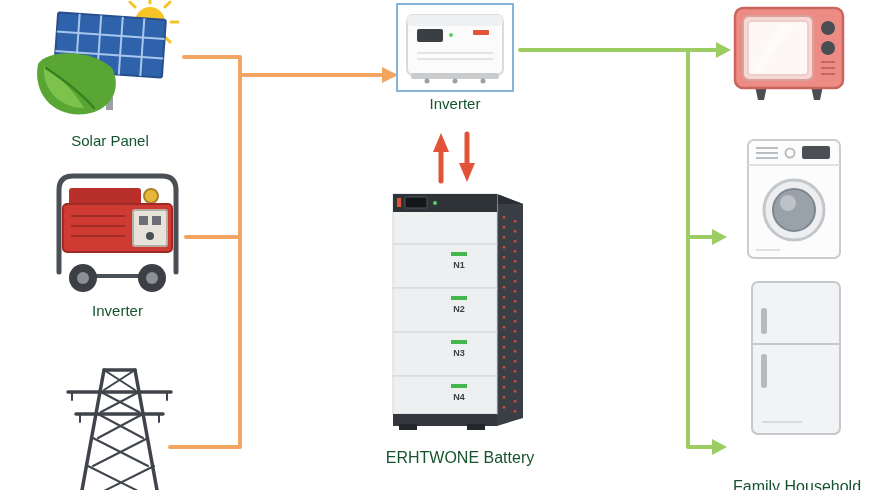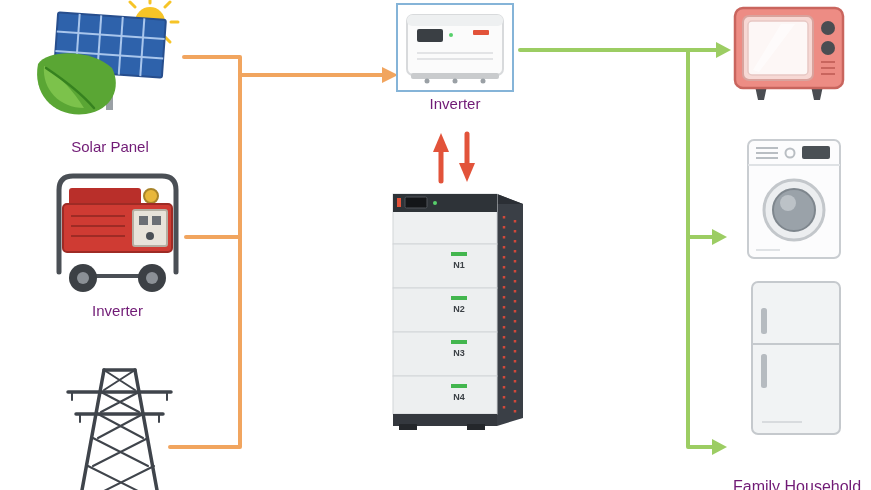--- a/index.html
+++ b/index.html
@@ -3,32 +3,32 @@
 <meta charset="utf-8">
 <style>
   html,body{margin:0;padding:0;background:#fff;}
   .canvas{
     position:relative;width:871px;height:490px;overflow:hidden;background:#ffffff;
     font-family:"Liberation Sans",sans-serif;
   }
   .icon-box{position:absolute;text-align:right;}
   .icon-box svg{display:block;width:100%;height:100%;}
   .label{
-    position:absolute;text-align:center;font-size:15px;color:#701a75;
+    position:absolute;text-align:center;font-size:15px;color:#14532d;
     font-family:"Liberation Sans",sans-serif;line-height:1.2;
   }
   .connector-layer{position:absolute;left:0;top:0;width:871px;height:490px;pointer-events:none;}
   .inverter-frame{
     position:absolute;left:396px;top:3px;width:118px;height:89px;
     border:2px solid #85b4d8;background:#ffffff;box-sizing:border-box;
     display:flex;align-items:center;justify-content:center;
   }
   
   .solar-pos{left:30px;top:0;width:160px;height:122px;}
-  .solar-label-pos{left:30px;top:138px;width:160px;}
+  .solar-label-pos{left:30px;top:132px;width:160px;}
   .generator-pos{left:45px;top:160px;width:145px;height:140px;}
   .generator-label-pos{left:45px;top:302px;width:145px;}
   .tower-pos{left:62px;top:366px;width:115px;height:135px;}
   .inverter-label-pos{left:396px;top:95px;width:118px;}
   .battery-pos{left:385px;top:186px;width:150px;height:245px;}
   .battery-label-pos{left:355px;top:448px;width:210px;font-size:16px;}
   .tv-pos{left:733px;top:6px;width:112px;height:96px;}
   .washer-pos{left:746px;top:138px;width:96px;height:124px;}
   .fridge-pos{left:750px;top:280px;width:92px;height:156px;}
   .household-label-pos{left:722px;top:477px;width:150px;font-size:16px;}
@@ -199,20 +199,21 @@
 
       <rect x="8" y="190" width="104" height="38" fill="#edeff0" stroke="#d2d5d8"></rect>
       <rect x="66" y="198" width="16" height="4" fill="#43b64e"></rect>
       <text x="74" y="214" text-anchor="middle" font-size="9" font-weight="bold" fill="#3c4146" font-family="Liberation Sans, sans-serif">N4</text>
 
       <polygon points="8,228 112,228 112,240 8,240" fill="#34383e"></polygon>
       <rect x="14" y="238" width="18" height="6" fill="#24272b"></rect>
       <rect x="82" y="238" width="18" height="6" fill="#24272b"></rect>
     </svg>
   </div>
+  <div class="label battery-label-pos">ERHTWONE Battery</div>
 
   <div class="icon-box tv-pos">
     <svg viewBox="0 0 112 96">
       <polygon points="22,80 34,80 31,94 25,94" fill="#4a4d52"></polygon>
       <polygon points="78,80 90,80 87,94 81,94" fill="#4a4d52"></polygon>
       <rect x="2" y="2" width="108" height="80" rx="8" fill="#ed8c84" stroke="#c9655e" stroke-width="2.5"></rect>
       <rect x="10" y="10" width="70" height="64" rx="6" fill="#f7d8d4" stroke="#d9a39d" stroke-width="2"></rect>
       <rect x="15" y="15" width="60" height="54" rx="4" fill="#fdf7f6" stroke="#e7c8c4" stroke-width="1.5"></rect>
       <polygon points="20,64 48,18 62,18 26,66" fill="#ffffff" opacity="0.55"></polygon>
       <circle cx="95" cy="22" r="7" fill="#4a4d52"></circle>

